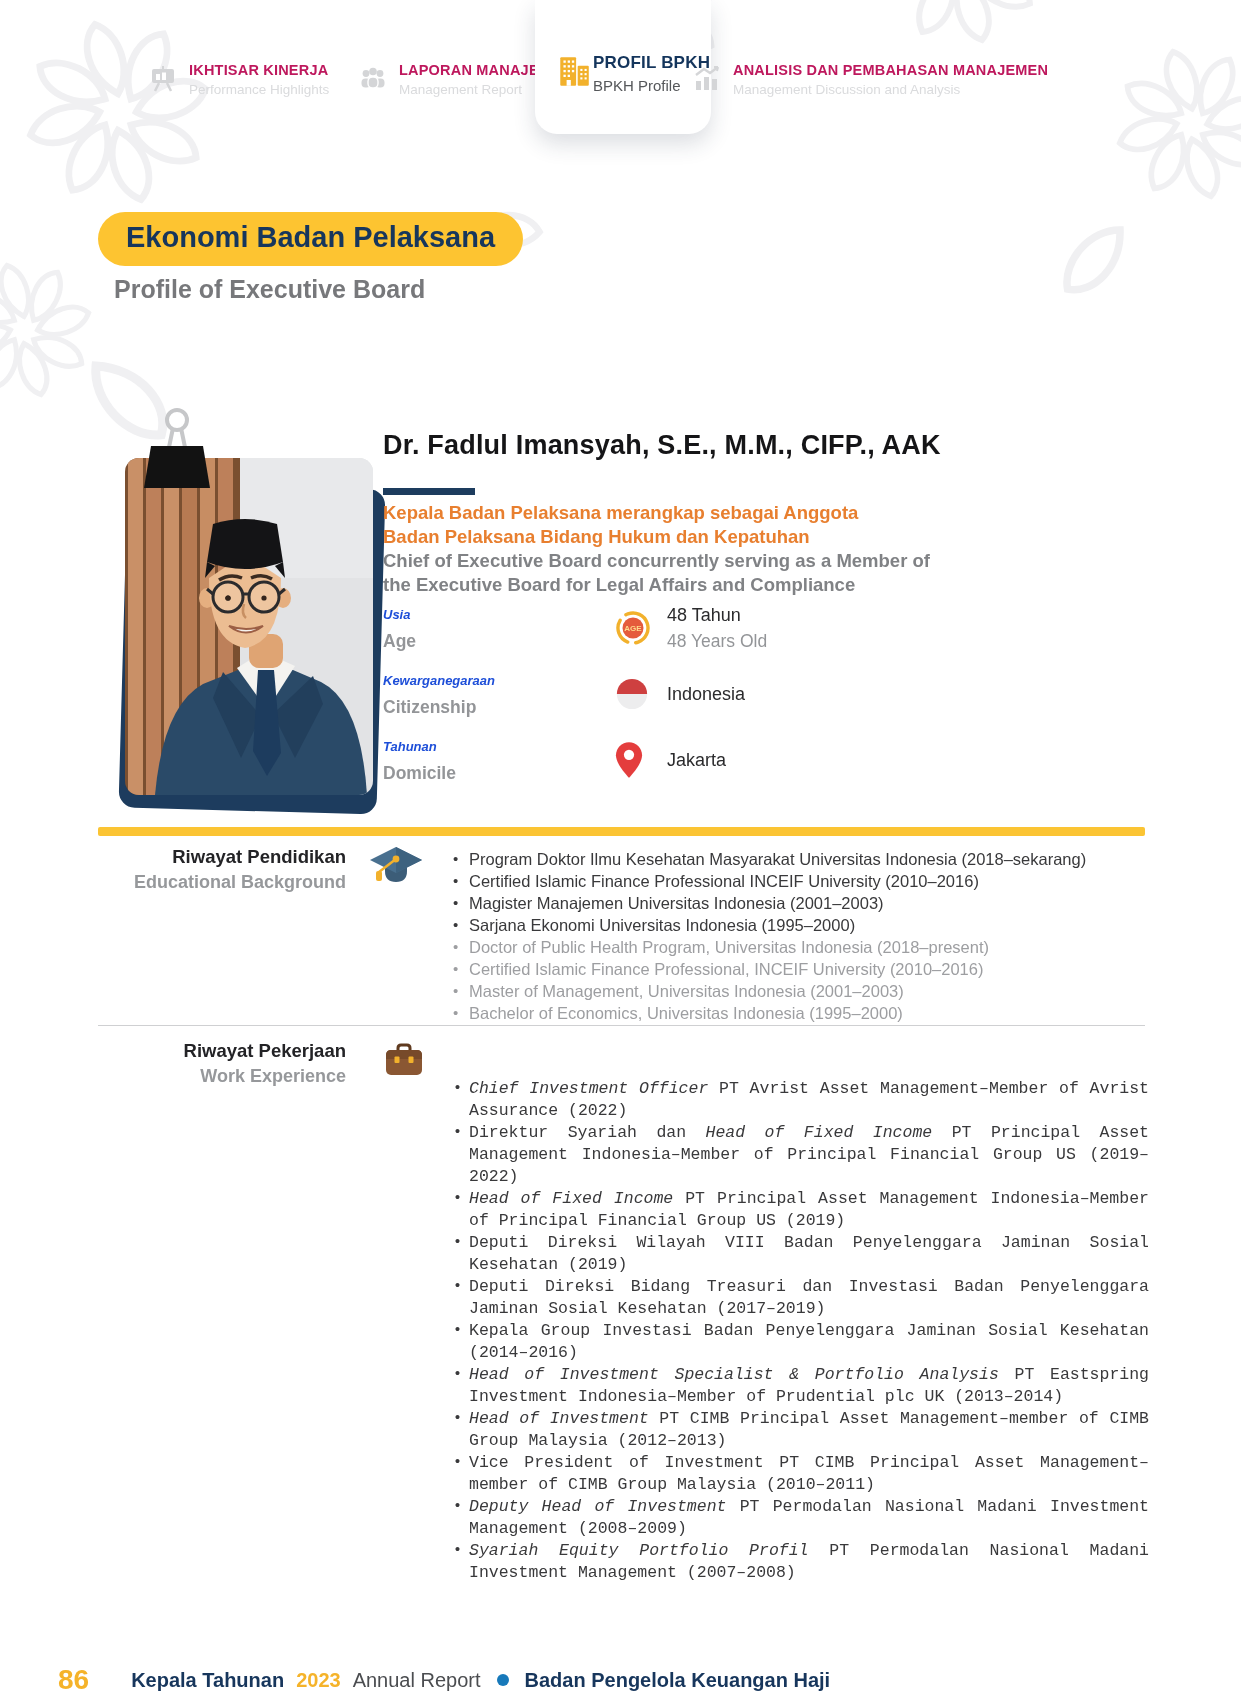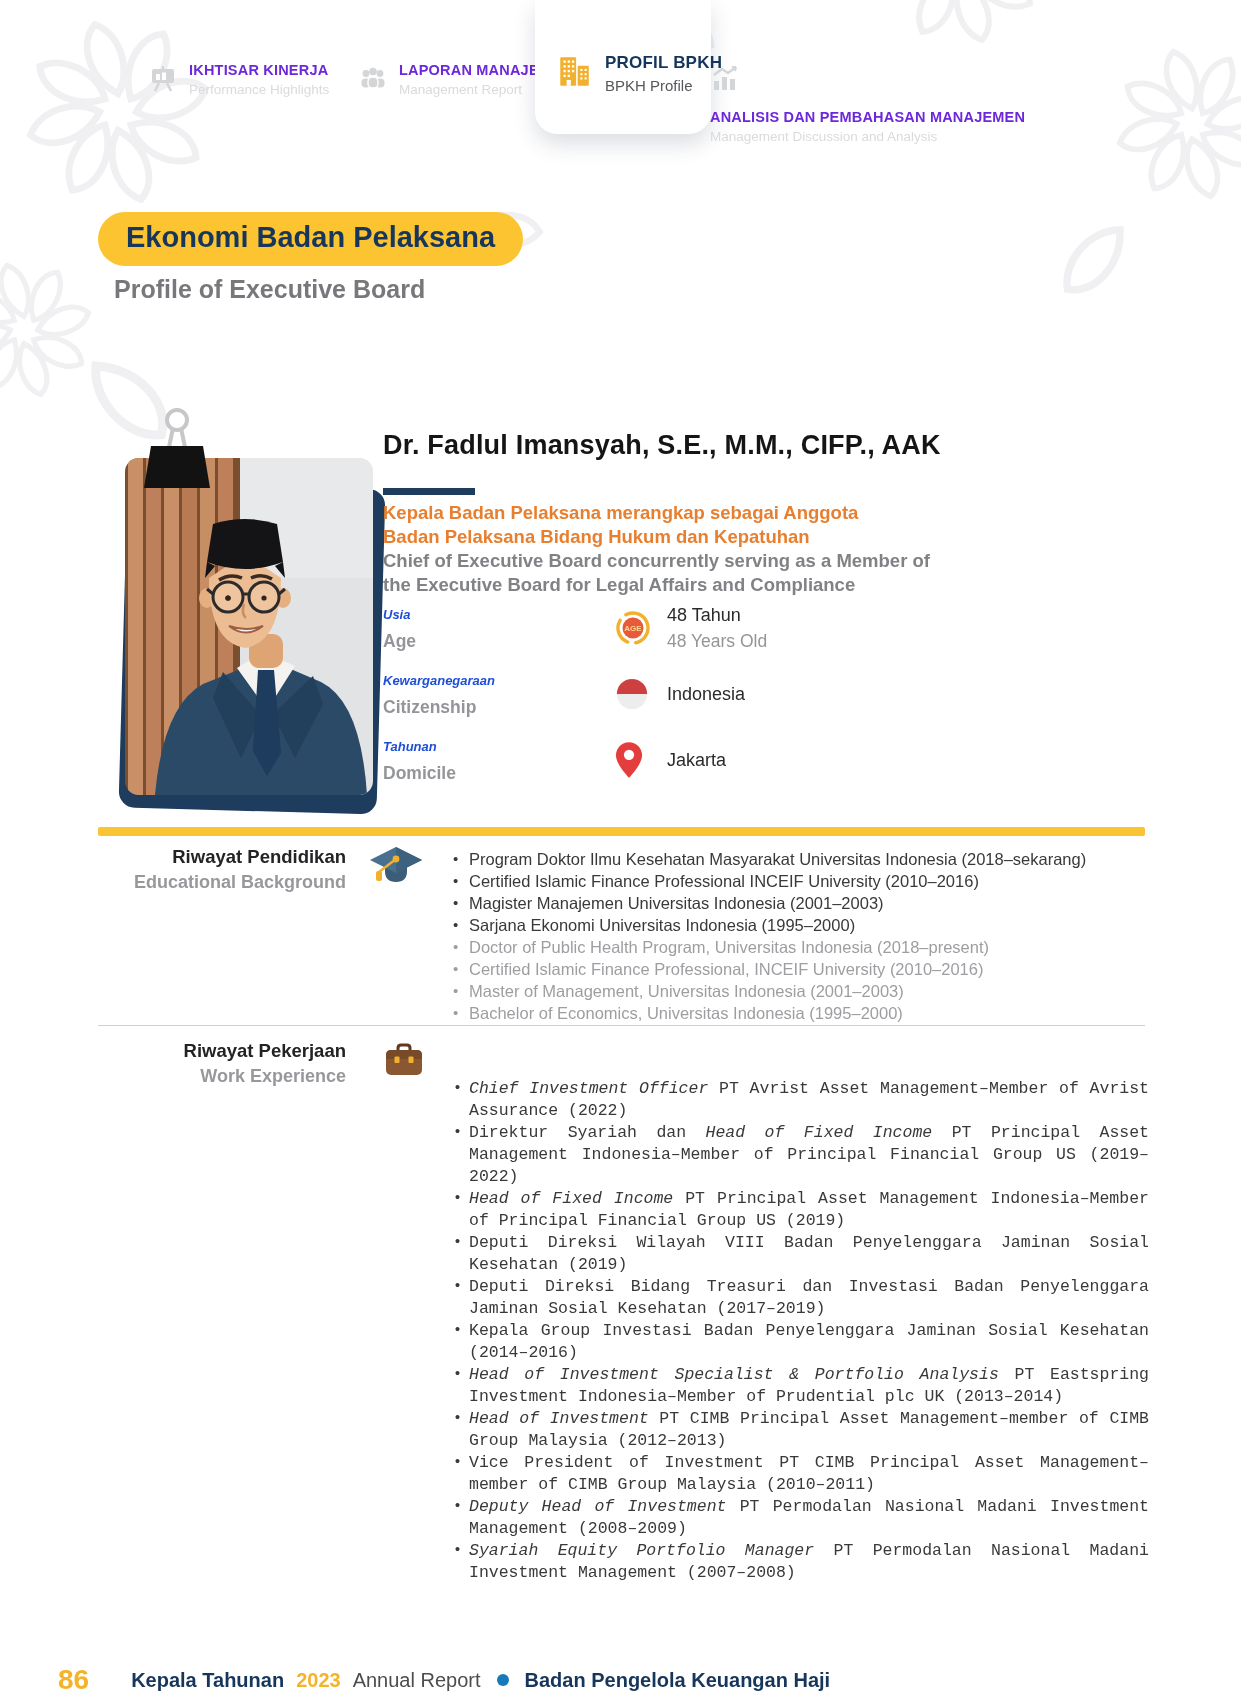--- a/index.html
+++ b/index.html
@@ -7,28 +7,28 @@
   .page {
     position:relative; width:1241px; height:1704px; margin:0 auto;
     background:#ffffff; overflow:hidden;
     font-family:"Liberation Sans", sans-serif; color:#2b2b2d;
   }
   .watermark { position:absolute; inset:0; pointer-events:none; }
 
   
   .nav-item { position:absolute; top:62px; display:flex; gap:11px; align-items:flex-start; }
   .nav-item .nv-icon { flex:0 0 auto; margin-top:2px; }
-  .nv-title { font-size:14.5px; font-weight:bold; color:#6d28d9; letter-spacing:.2px; white-space:nowrap; }
+  .nv-title { font-size:14.5px; font-weight:bold; color:#be185d; letter-spacing:.2px; white-space:nowrap; }
   .nv-sub   { font-size:13.5px; color:#dadbdd; margin-top:4px; white-space:nowrap; }
-  #nav-1 { left:148px; } #nav-2 { left:358px; } #nav-4 { left:710px;flex-direction:column; }
+  #nav-1 { left:148px; } #nav-2 { left:358px; } #nav-4 { left:692px; }
   .nav-card {
     position:absolute; left:535px; top:0; width:176px; height:134px;
     background:#ffffff; border-radius:0 0 22px 22px;
     box-shadow:0 10px 22px rgba(35,50,75,.16);
-    display:flex; align-items:center; gap:12px; padding:12px 10px 0 20px;
+    display:flex; align-items:center; padding:12px 10px 0 20px;
   }
   .nav-card .nv-title { font-size:17px; color:#14355c; }
   .nav-card .nv-sub   { font-size:15px; color:#55575a; }
 
   
   .title-block { position:absolute; left:98px; top:212px; }
   .title-pill {
     display:inline-block; background:#fdc431; color:#17365c;
     font-size:29px; font-weight:bold; padding:9px 28px 12px; border-radius:32px;
   }
@@ -362,21 +362,21 @@
       <li><em>Chief Investment Officer</em><span> PT Avrist Asset Management–Member of Avrist Assurance (2022)</span></li>
       <li><span>Direktur Syariah dan </span><em>Head of Fixed Income</em><span> PT Principal Asset Management Indonesia–Member of Principal Financial Group US (2019–2022)</span></li>
       <li><em>Head of Fixed Income</em><span> PT Principal Asset Management Indonesia–Member of Principal Financial Group US (2019)</span></li>
       <li><span>Deputi Direksi Wilayah VIII Badan Penyelenggara Jaminan Sosial Kesehatan (2019)</span></li>
       <li><span>Deputi Direksi Bidang Treasuri dan Investasi Badan Penyelenggara Jaminan Sosial Kesehatan (2017–2019)</span></li>
       <li><span>Kepala Group Investasi Badan Penyelenggara Jaminan Sosial Kesehatan (2014–2016)</span></li>
       <li><em>Head of Investment Specialist &amp; Portfolio Analysis</em><span> PT Eastspring Investment Indonesia–Member of Prudential plc UK (2013–2014)</span></li>
       <li><em>Head of Investment</em><span> PT CIMB Principal Asset Management–member of CIMB Group Malaysia (2012–2013)</span></li>
       <li><span>Vice President of Investment PT CIMB Principal Asset Management–member of CIMB Group Malaysia (2010–2011)</span></li>
       <li><em>Deputy Head of Investment</em><span> PT Permodalan Nasional Madani Investment Management (2008–2009)</span></li>
-      <li><em>Syariah Equity Portfolio Manager</em><span> PT Permodalan Nasional Madani Investment Management (2007–2008)</span></li>
+      <li><em>Syariah Equity Portfolio Profil</em><span> PT Permodalan Nasional Madani Investment Management (2007–2008)</span></li>
     </ul>
 
   <div class="footer">
     <span class="f-num">86</span>
     <span class="f-id">Kepala Tahunan</span>
     <span class="f-year">2023</span>
     <span class="f-en">Annual Report</span>
     <span class="f-dot"></span>
     <span class="f-org">Badan Pengelola Keuangan Haji</span>
   </div>

